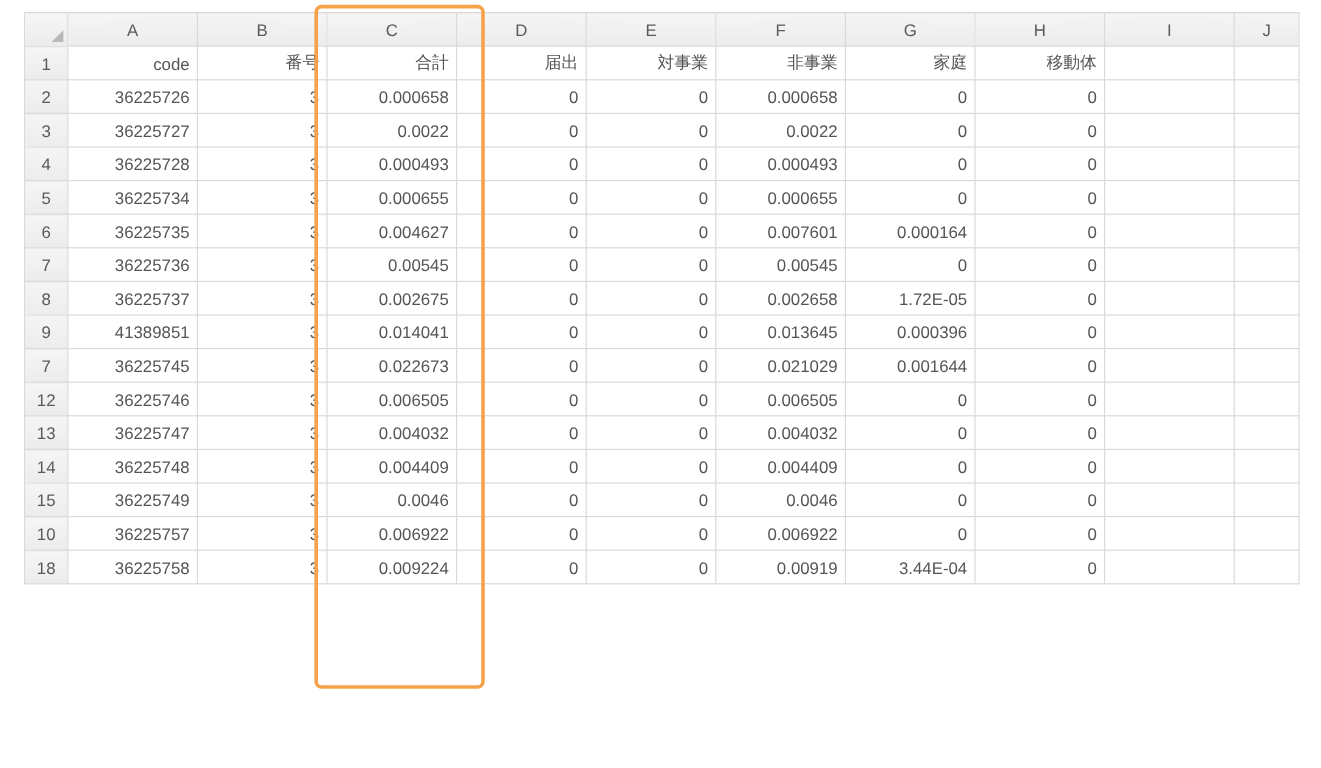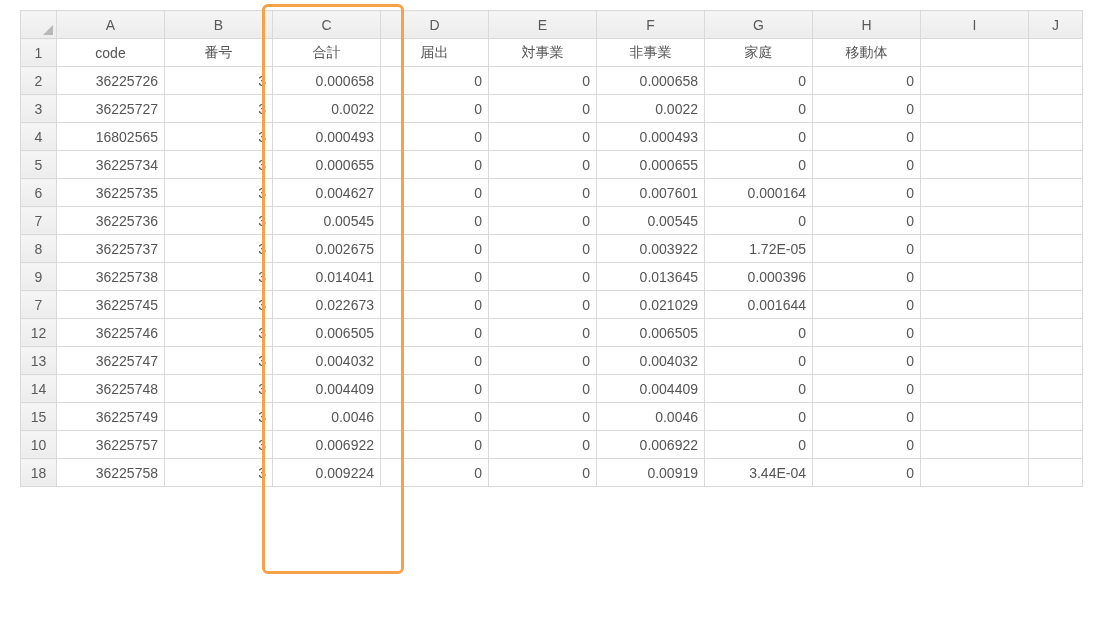--- a/index.html
+++ b/index.html
@@ -60,21 +60,21 @@
     font-weight: normal;
     text-align: center;
     width: 36px;
   }
   td.cell {
     background: #ffffff;
     color: #555;
     text-align: right;
   }
   td.cell.text {
-    text-align: center;
+    text-align: right;
   }
   
   .colA { width: 108px; }
   .colB { width: 108px; }
   .colC { width: 108px; }
   .colD { width: 108px; }
   .colE { width: 108px; }
   .colF { width: 108px; }
   .colG { width: 108px; }
   .colH { width: 108px; }
@@ -151,21 +151,21 @@
           <td class="cell">0</td>
           <td class="cell">0</td>
           <td class="cell">0.0022</td>
           <td class="cell">0</td>
           <td class="cell">0</td>
           <td class="cell"></td>
           <td class="cell"></td>
         </tr>
         <tr>
           <th class="rowhdr">4</th>
-          <td class="cell">16802565</td>
+          <td class="cell">36225728</td>
           <td class="cell">3</td>
           <td class="cell">0.000493</td>
           <td class="cell">0</td>
           <td class="cell">0</td>
           <td class="cell">0.000493</td>
           <td class="cell">0</td>
           <td class="cell">0</td>
           <td class="cell"></td>
           <td class="cell"></td>
         </tr>
@@ -208,29 +208,29 @@
           <td class="cell"></td>
           <td class="cell"></td>
         </tr>
         <tr>
           <th class="rowhdr">8</th>
           <td class="cell">36225737</td>
           <td class="cell">3</td>
           <td class="cell">0.002675</td>
           <td class="cell">0</td>
           <td class="cell">0</td>
-          <td class="cell">0.003922</td>
+          <td class="cell">0.002658</td>
           <td class="cell">1.72E-05</td>
           <td class="cell">0</td>
           <td class="cell"></td>
           <td class="cell"></td>
         </tr>
         <tr>
           <th class="rowhdr">9</th>
-          <td class="cell">36225738</td>
+          <td class="cell">41389851</td>
           <td class="cell">3</td>
           <td class="cell">0.014041</td>
           <td class="cell">0</td>
           <td class="cell">0</td>
           <td class="cell">0.013645</td>
           <td class="cell">0.000396</td>
           <td class="cell">0</td>
           <td class="cell"></td>
           <td class="cell"></td>
         </tr>

